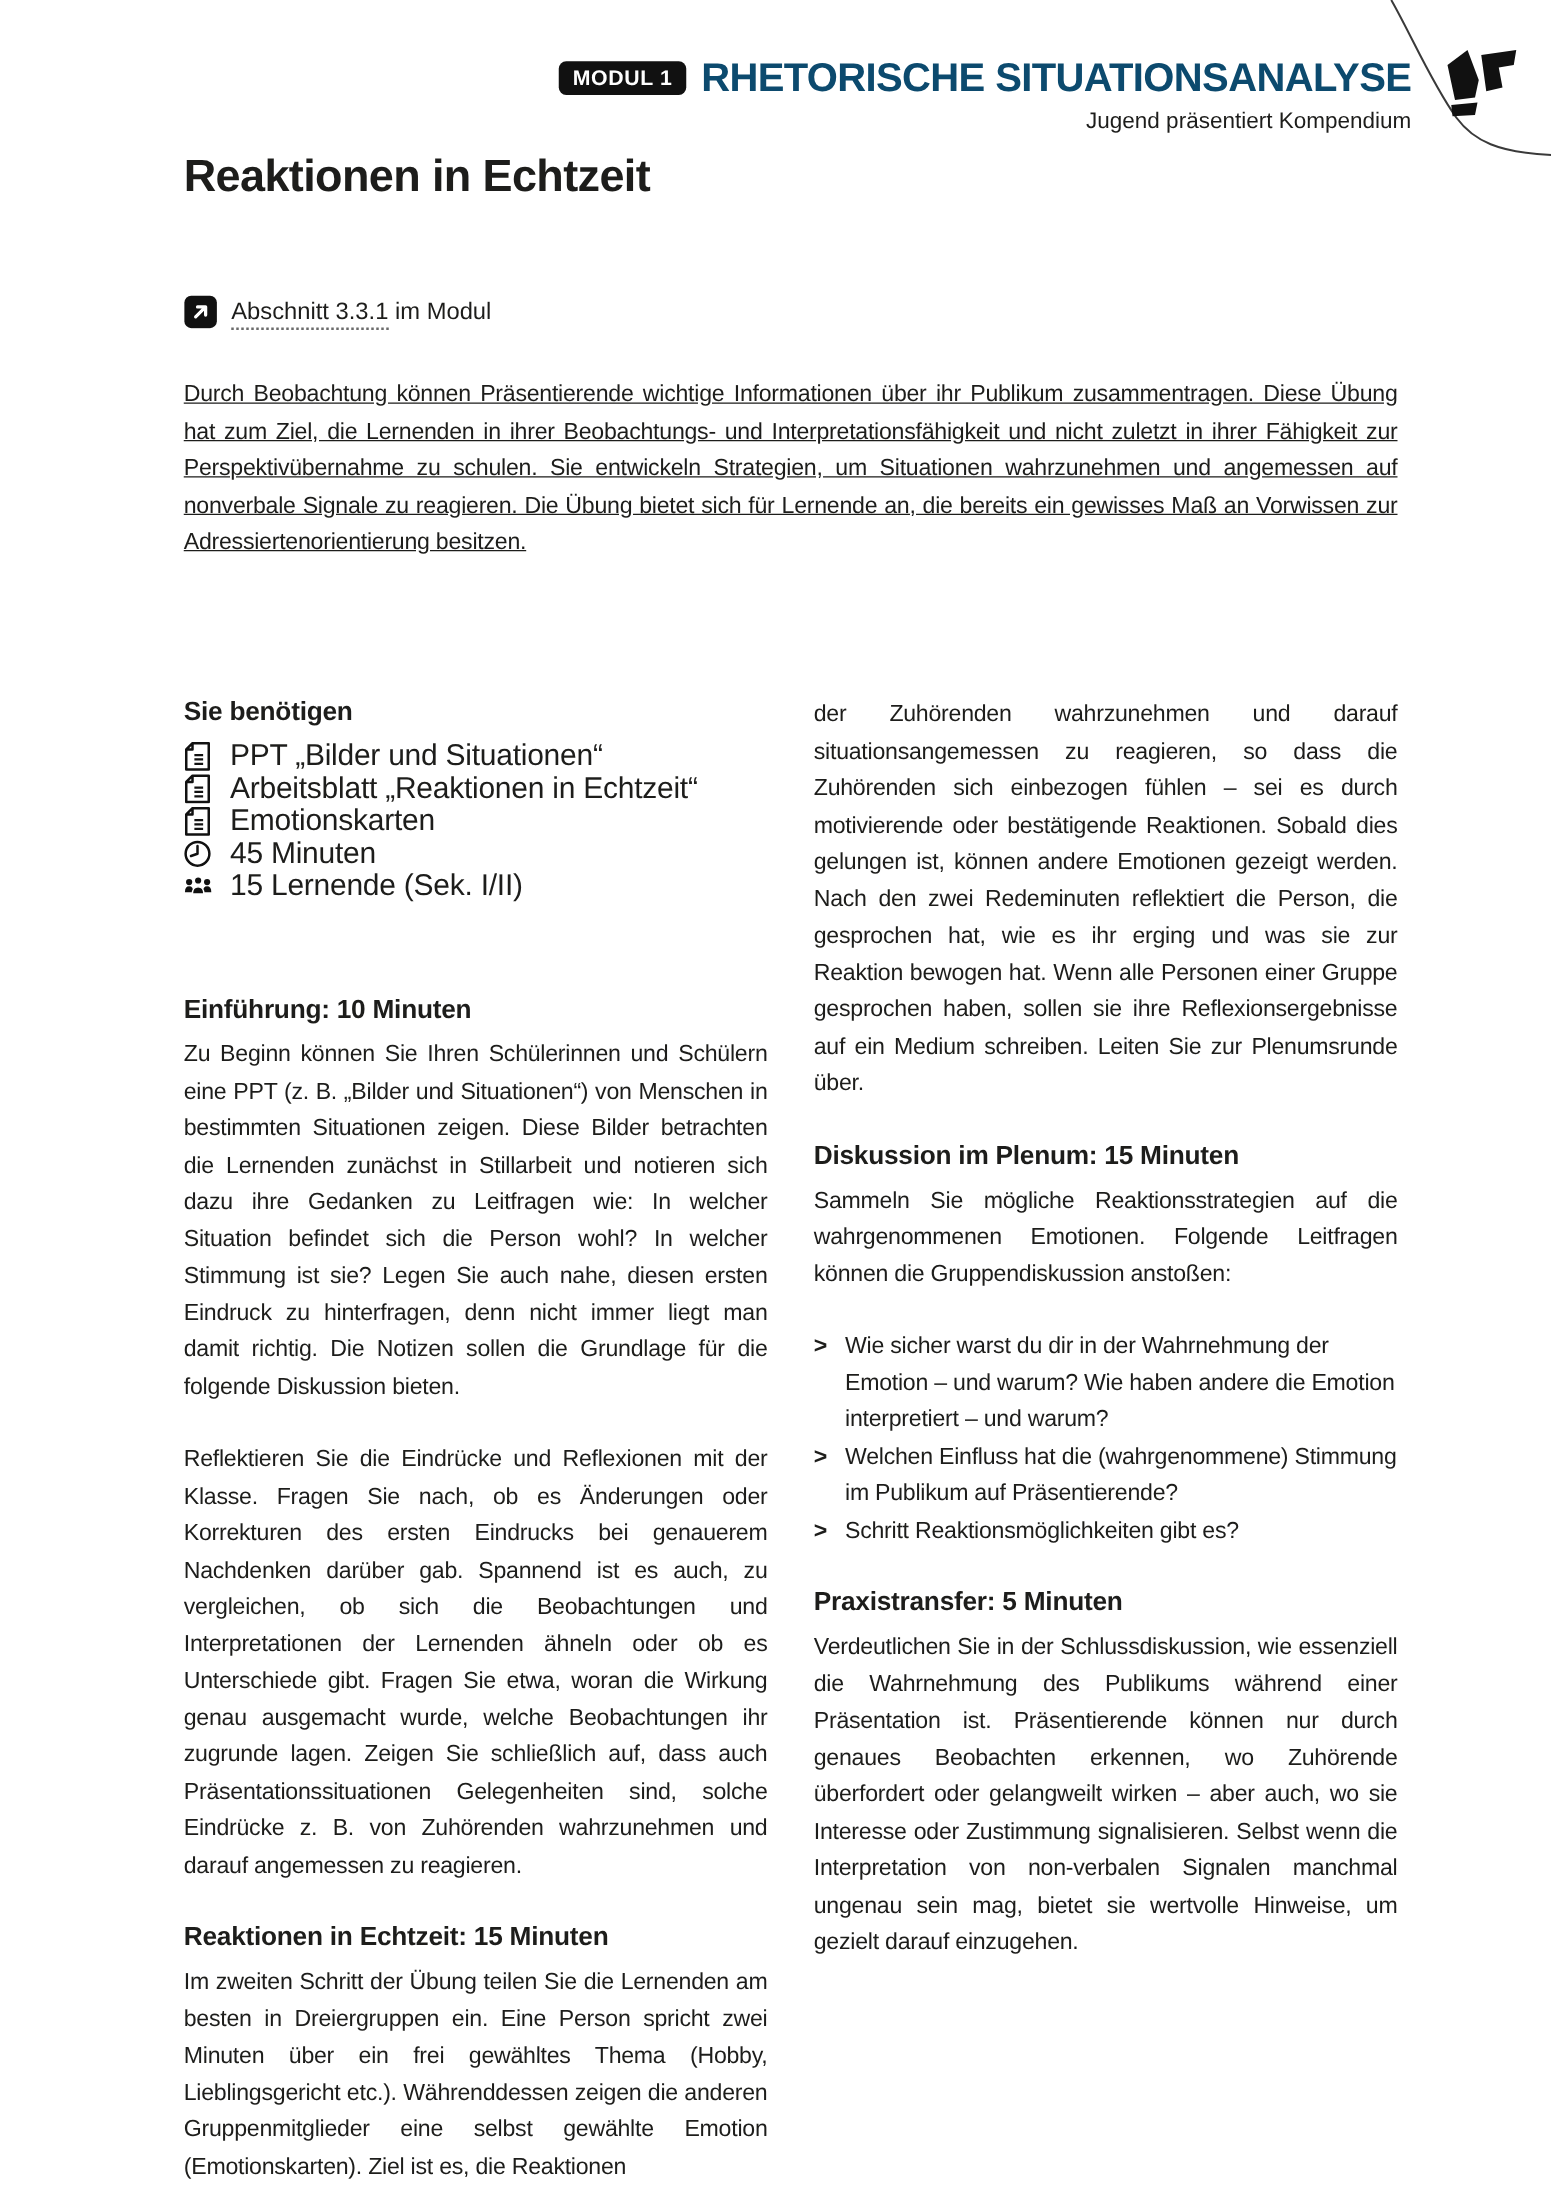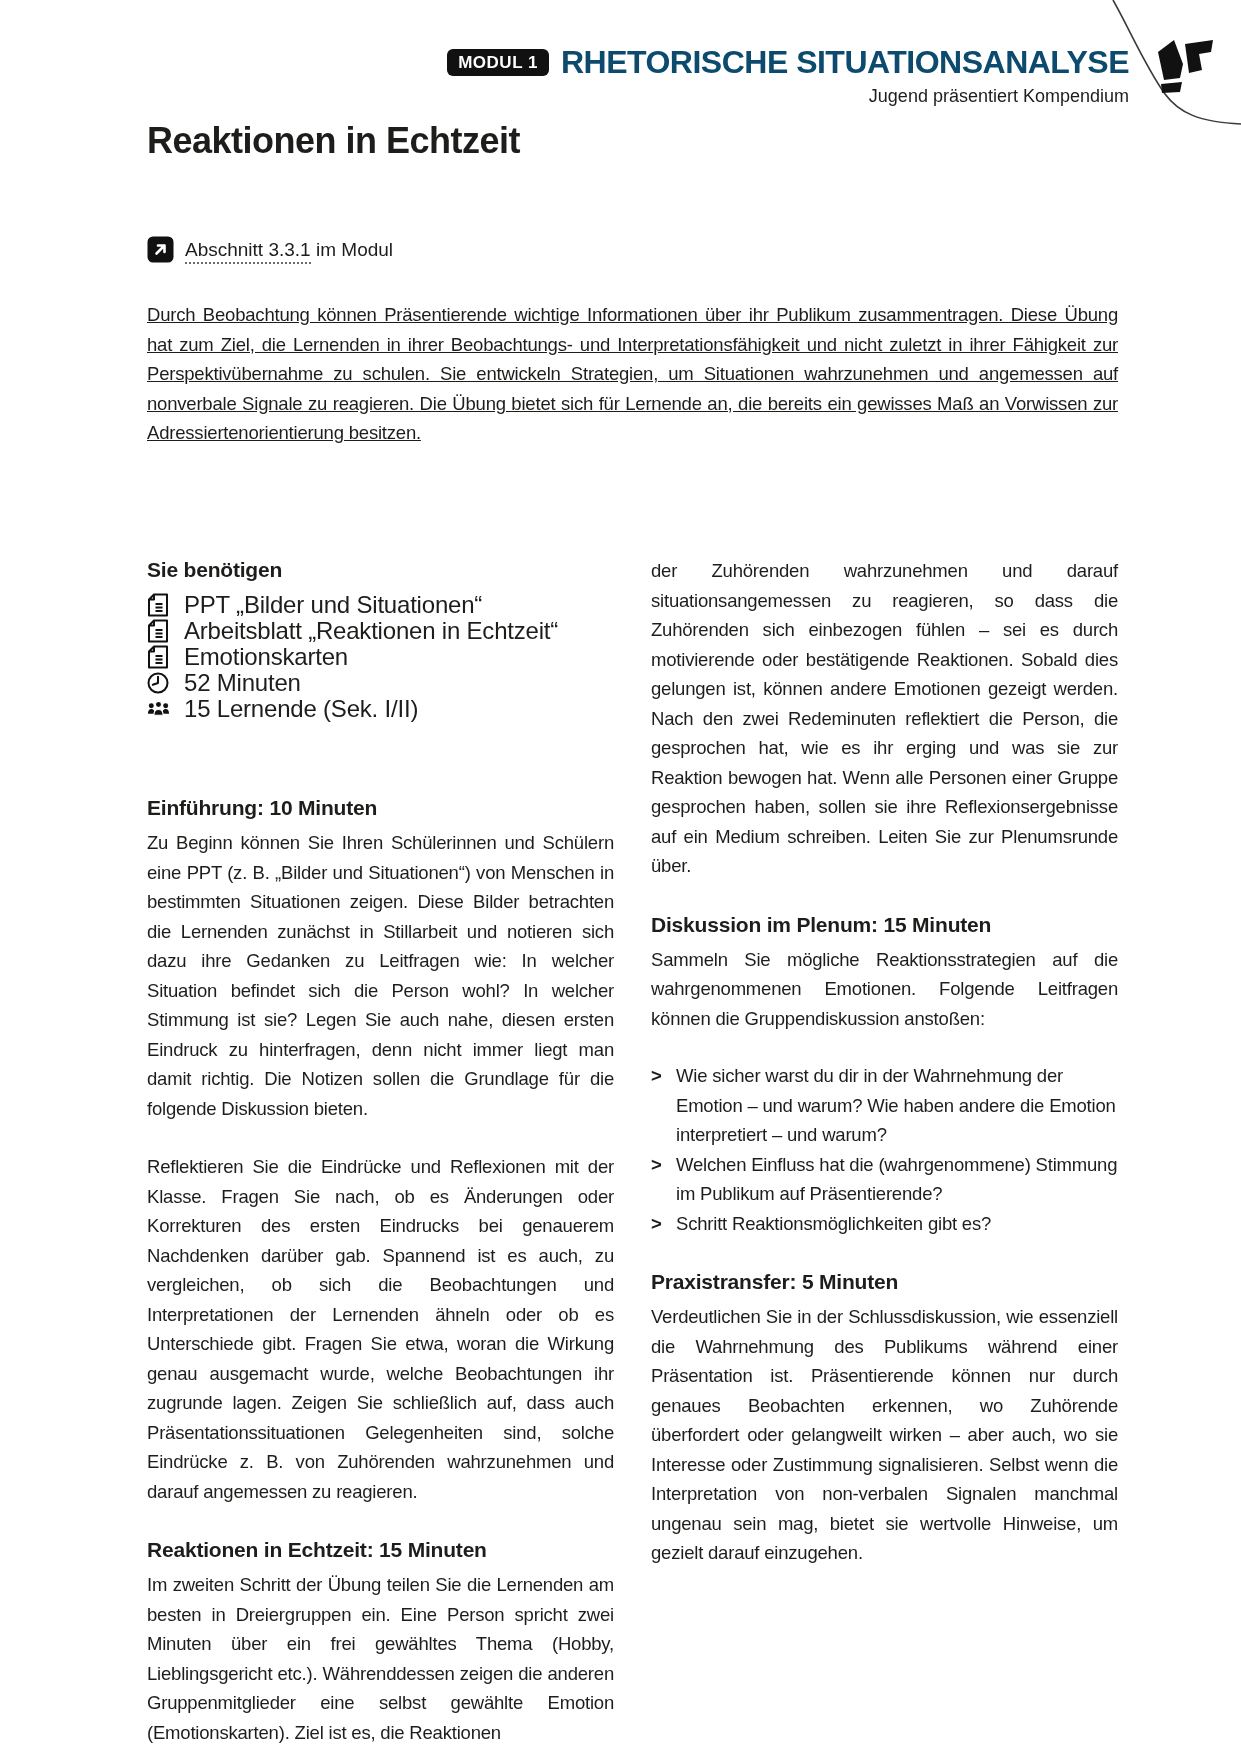--- a/index.html
+++ b/index.html
@@ -163,21 +163,21 @@
           </span>
           <span>Emotionskarten</span>
         </li>
         <li class="materials-item">
           <span class="mat-icon">
             <svg viewBox="0 0 22 22" width="22" height="22">
                 <circle cx="11" cy="11" r="9.5" fill="none" stroke="#111" stroke-width="2"></circle>
                 <path d="M11,11 V4.8 M11,11 L5.8,12.8" fill="none" stroke="#111" stroke-width="2" stroke-linecap="round"></path>
               </svg>
           </span>
-          <span>52 Minuten</span>
+          <span>45 Minuten</span>
         </li>
         <li class="materials-item">
           <span class="mat-icon">
             <svg viewBox="0 0 24 22" width="24" height="22" fill="#111">
               <circle cx="4.5" cy="7.5" r="2.6"></circle>
                 <path d="M1,16 q0,-5 3.5,-5 q3.5,0 3.5,5 z"></path>
               <circle cx="19.5" cy="7.5" r="2.6"></circle>
                 <path d="M16,16 q0,-5 3.5,-5 q3.5,0 3.5,5 z"></path>
               <circle cx="12" cy="6.2" r="3.2" stroke="#fff" stroke-width="1.2"></circle>
               <path d="M7.2,17.5 q0,-6 4.8,-6 q4.8,0 4.8,6 z" stroke="#fff" stroke-width="1.2"></path>

